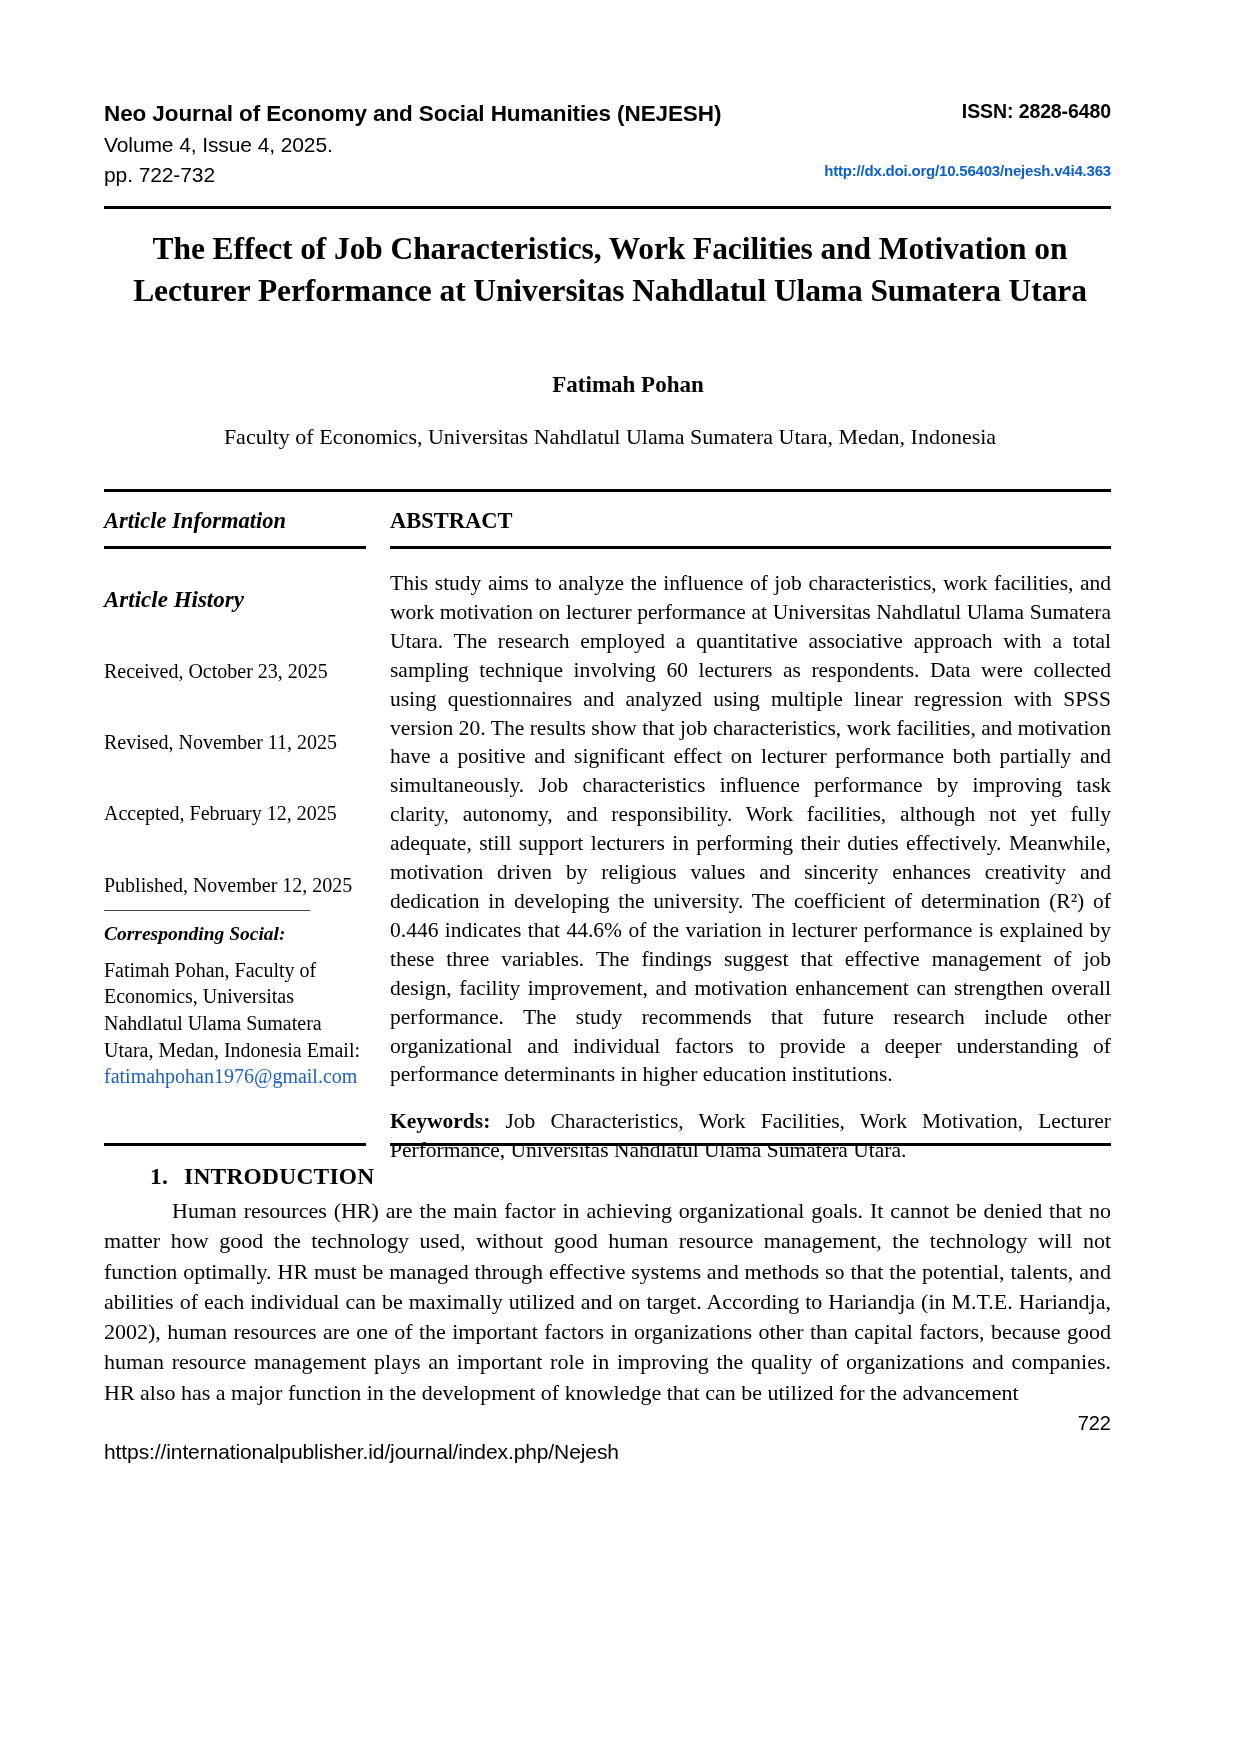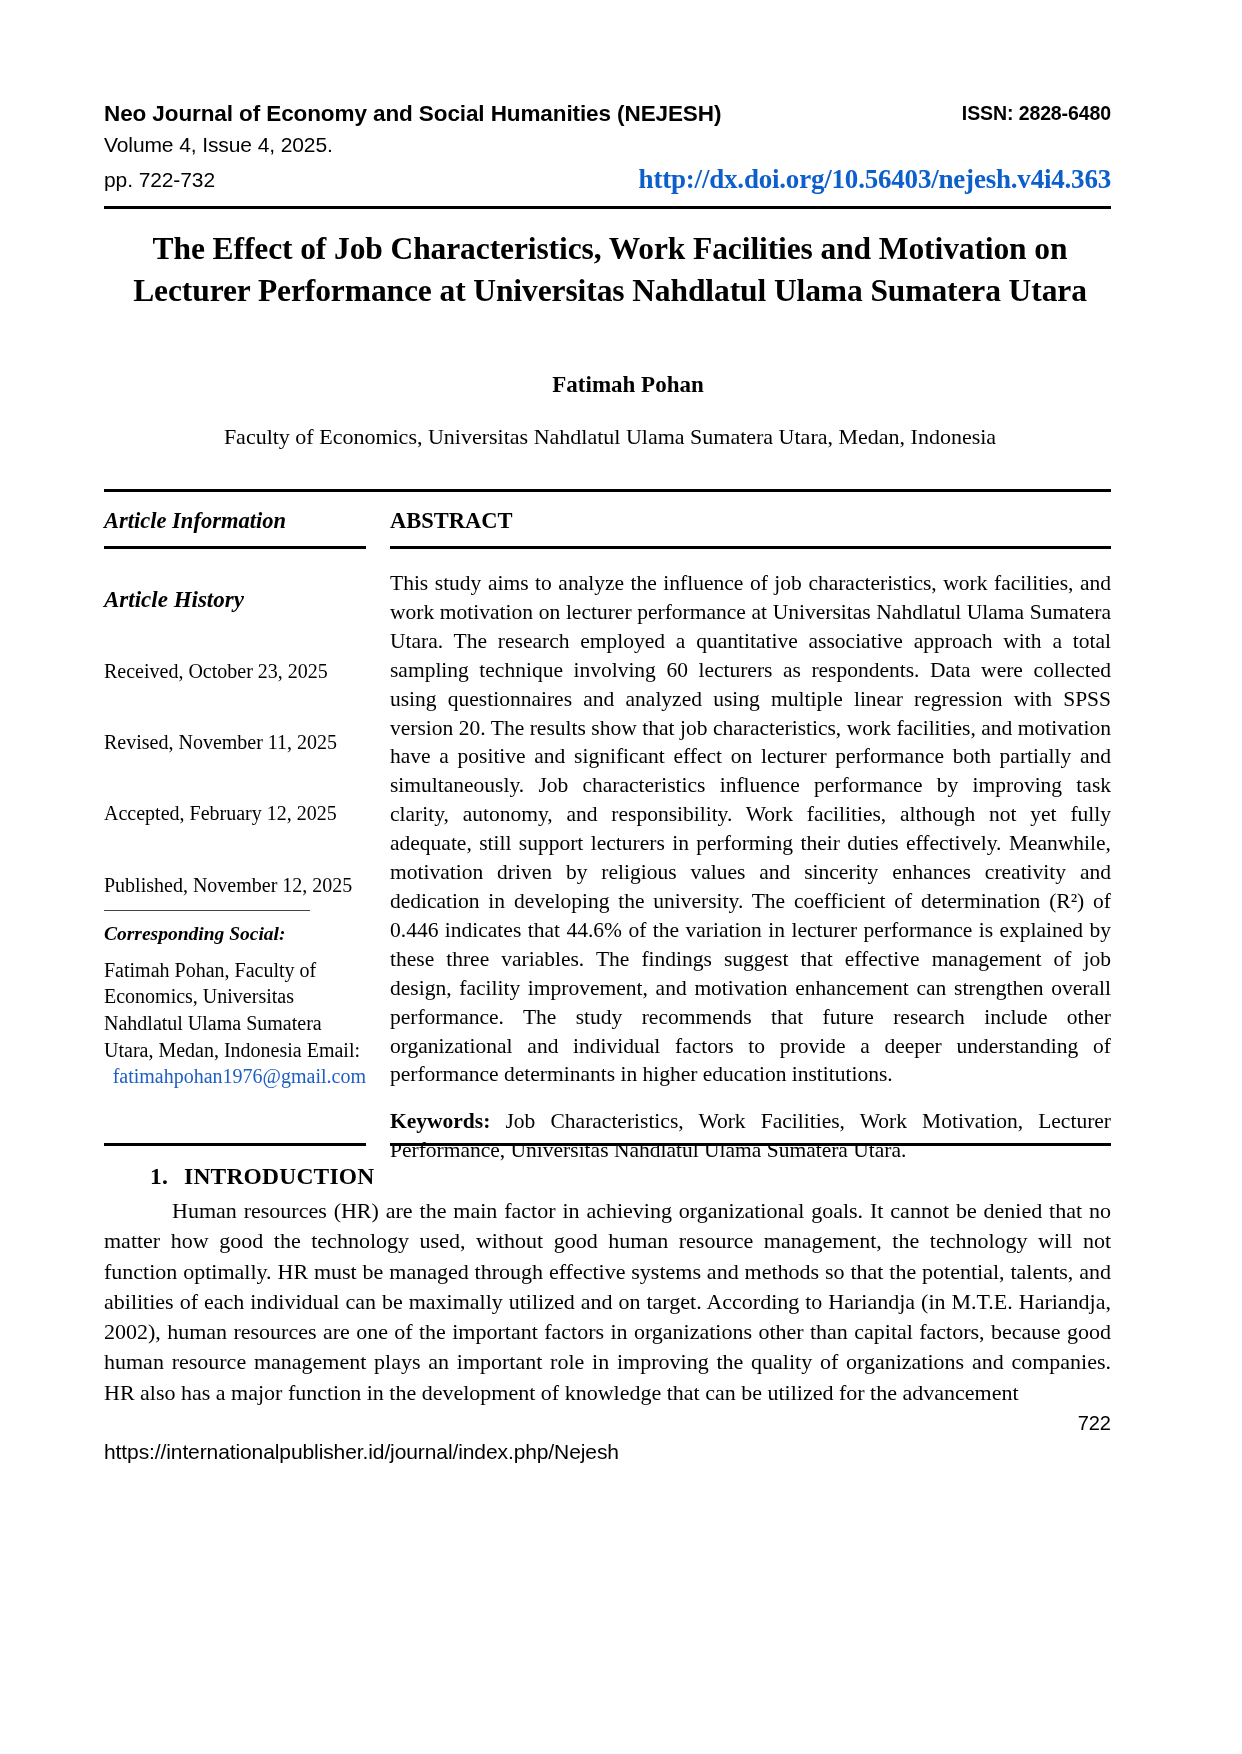--- a/index.html
+++ b/index.html
@@ -26,21 +26,21 @@
 
   
   .masthead {
     position: absolute;
     left: 104px;
     top: 98px;
     width: 1007px;
   }
   .mast-row {
     display: flex;
-    align-items: center;
+    align-items: flex-start;
     justify-content: space-between;
     font-family: "Liberation Sans", "DejaVu Sans", sans-serif;
     line-height: 1.42;
   }
   .mast-journal {
     font-size: 22.5px;
     font-weight: bold;
     letter-spacing: -0.1px;
   }
   .mast-issn {
@@ -53,22 +53,22 @@
     font-size: 21px;
     line-height: 1.45;
     letter-spacing: -0.1px;
   }
   .mast-pages {
     font-family: "Liberation Sans", "DejaVu Sans", sans-serif;
     font-size: 21px;
     letter-spacing: -0.1px;
   }
   .mast-doi {
-    font-family: Liberation Serif, serif;
-    font-size: 27px;
+    font-family: Liberation Sans, sans-serif;
+    font-size: 15px;
     font-weight: bold;
     color: #0d5fcb;
     letter-spacing: -0.2px;
   }
 
   .rule-thick {
     position: absolute;
     left: 104px;
     width: 1007px;
     height: 0;
@@ -167,21 +167,20 @@
   }
   .ca-body {
     font-size: 20px;
     line-height: 1.33;
   }
   .ca-email {
     font-size: 20px;
     color: #1c5fc4;
     line-height: 1.33;
     word-break: break-all;
-    text-align: right;
   }
 
   .abstract-body {
     font-size: 21.5px;
     line-height: 1.345;
     text-align: justify;
     margin-top: 20px;
   }
   .keywords {
     font-size: 21.5px;

